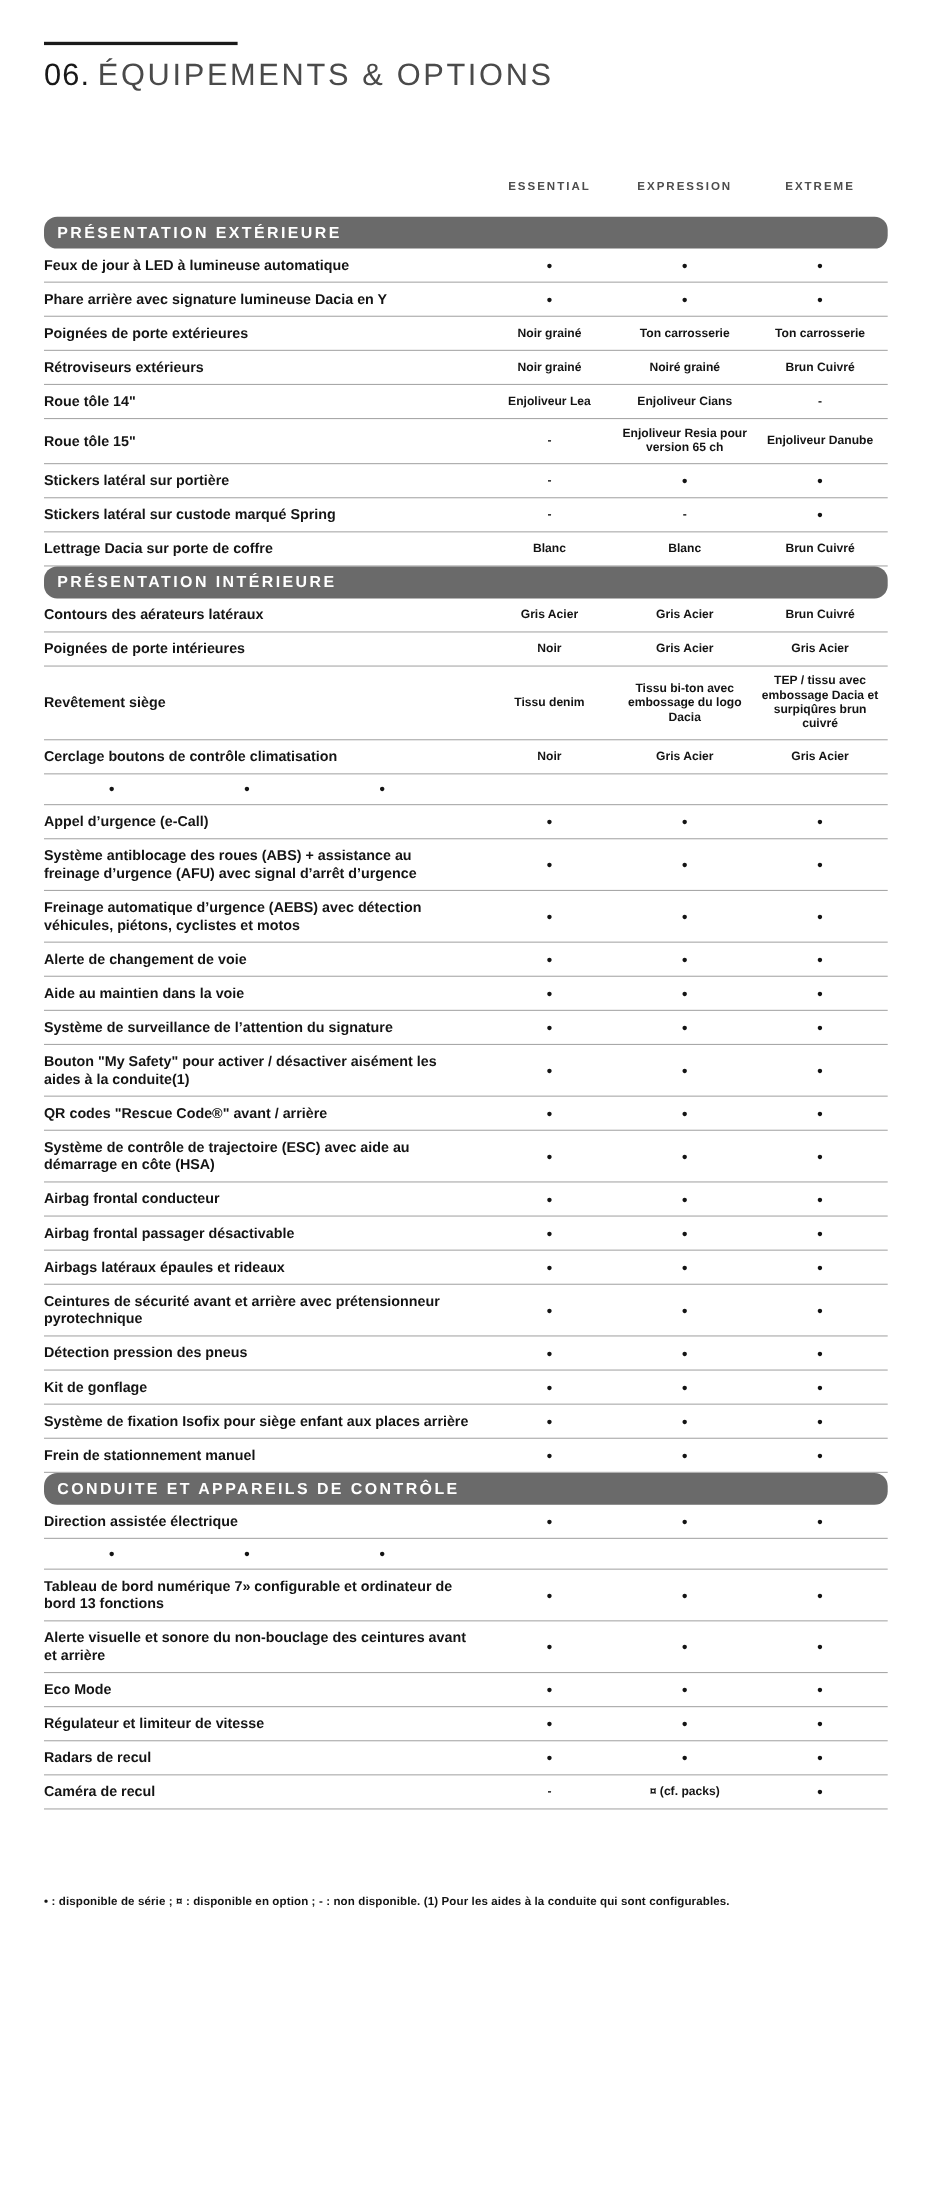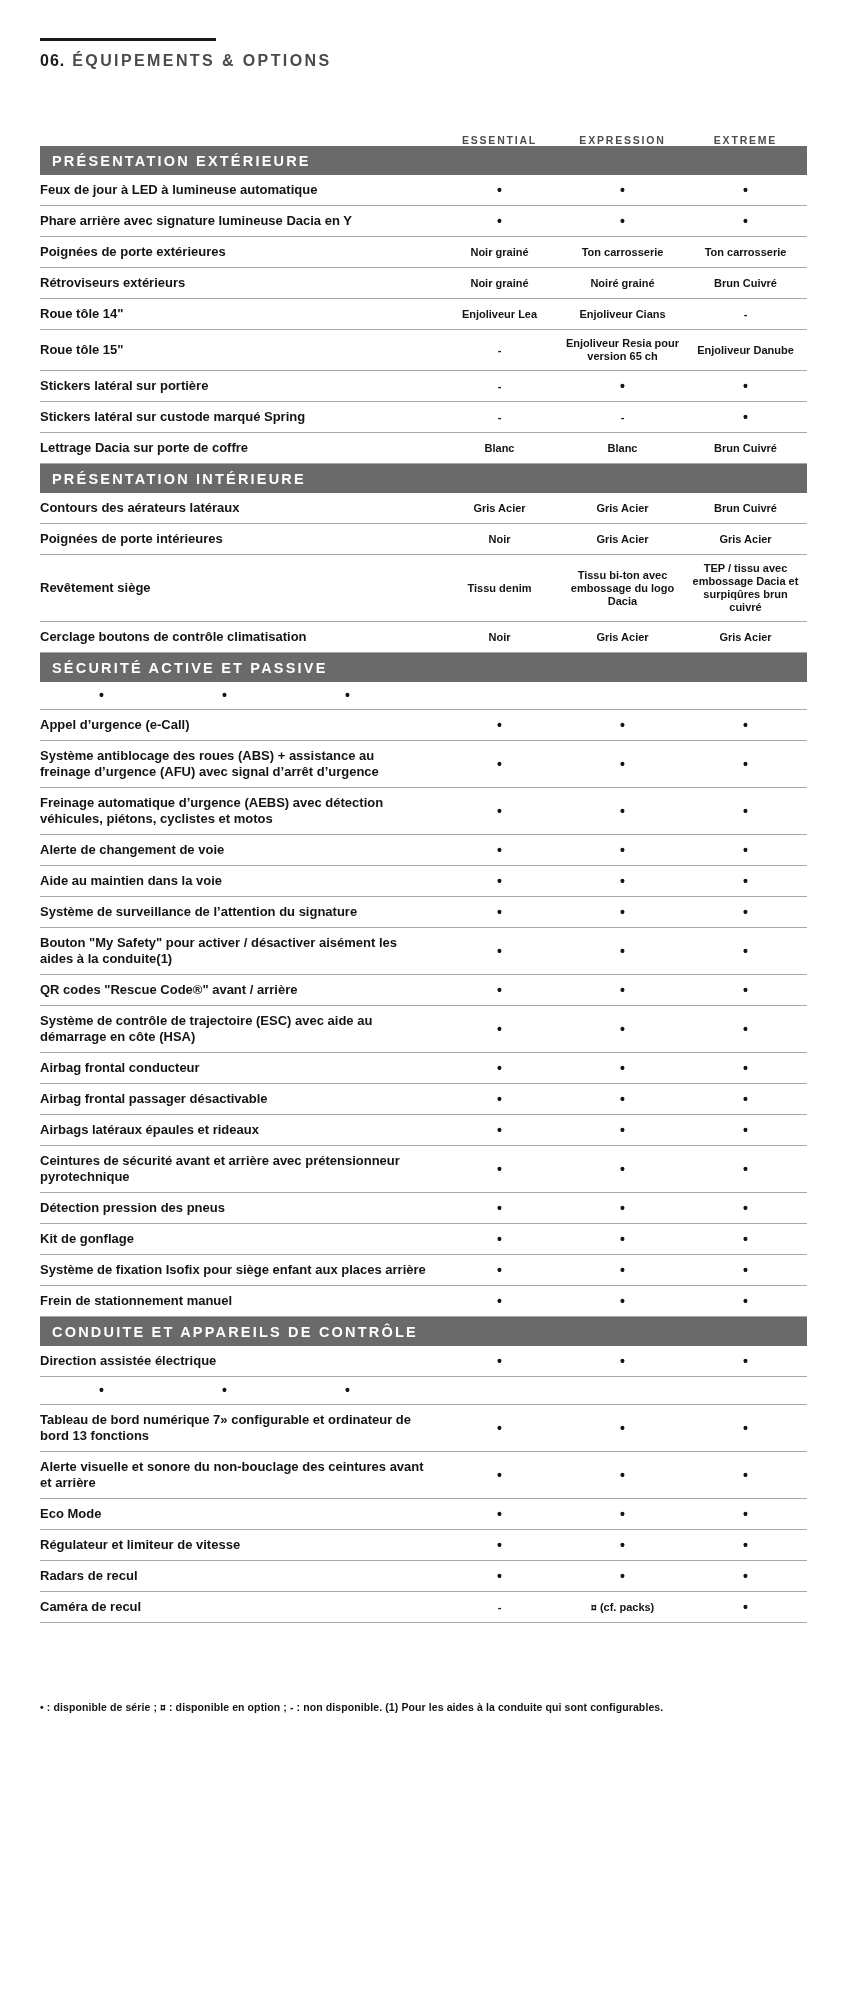--- a/index.html
+++ b/index.html
@@ -9,40 +9,41 @@
     padding:38px 54px 0 40px;
     background:#ffffff;
     font-family:"Liberation Sans", sans-serif;
     color:#141414;
     overflow:hidden;
     position:relative;
   }
   .title-rule { width:176px; height:3px; background:#1a1a1a; }
   .page-title {
     margin:11px 0 0 0;
-    font-size:16px; font-weight:700;
+    font-size:28px; font-weight:400;
     letter-spacing:2.4px;
     color:#4a4a4a;
     white-space:nowrap;
   }
   .page-title .num { color:#181818; margin-right:7px; letter-spacing:1px; }
 
-  .cols-header { display:flex; margin-top:64px; align-items:flex-start; padding-bottom:0; }
+  .cols-header { display:flex; margin-top:80px; align-items:flex-start; padding-bottom:21px; }
   .label-spacer { flex:1; }
   .col-h {
     width:123px; text-align:center;
     font-size:10.5px; font-weight:700;
     letter-spacing:1.8px; color:#4d4d4d;
   }
 
   .band {
     background:#6a6a6a; color:#ffffff;
     padding:7px 12px 6px 12px;
     font-size:14.5px; font-weight:700;
     letter-spacing:2.2px;
+    border-radius:12px;
   }
   .row {
     display:flex; align-items:center;
     border-bottom:1px solid #a8a8a8;
     padding:7px 0;
   }
   .row .label {
     flex:1;
     font-size:13px; font-weight:700; line-height:16px;
     color:#141414; padding-right:12px;
@@ -151,21 +152,20 @@
         <div class="val">Tissu denim</div>
         <div class="val">Tissu bi-ton avec embossage du logo Dacia</div>
         <div class="val">TEP / tissu avec embossage Dacia et surpiqûres brun cuivré</div>
       </div>
       <div class="row">
         <div class="label">Cerclage boutons de contrôle climatisation</div>
         <div class="val">Noir</div>
         <div class="val">Gris Acier</div>
         <div class="val">Gris Acier</div>
       </div>
-      <div class="band"><span>SÉCURITÉ ACTIVE ET PASSIVE</span></div>
       <div class="row">
         <div class="val dot">•</div>
         <div class="val dot">•</div>
         <div class="val dot">•</div>
       </div>
       <div class="row">
         <div class="label">Appel d’urgence (e-Call)</div>
         <div class="val dot">•</div>
         <div class="val dot">•</div>
         <div class="val dot">•</div>

